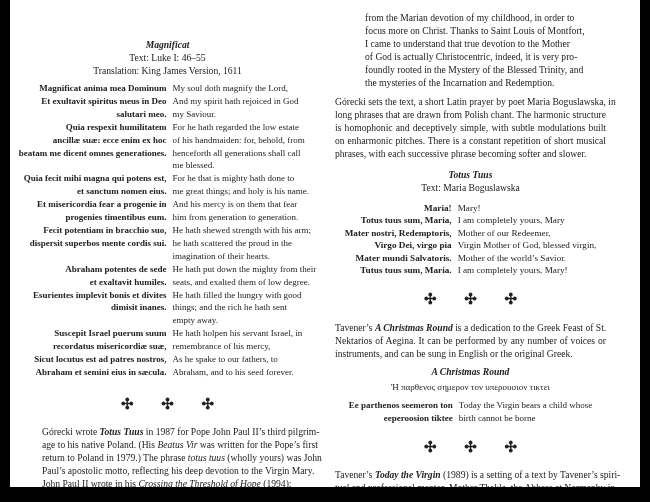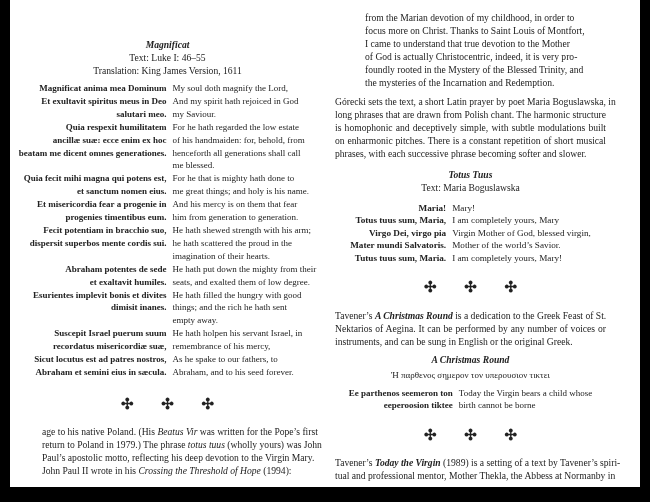--- a/index.html
+++ b/index.html
@@ -145,20 +145,21 @@
         </div>
       </div>
 
     <div class="ornaments" style="margin-top:16px;">
       <span>✣</span>
       <span>✣</span>
       <span>✣</span>
     </div>
 
     <div class="fs para" style="margin-top:12px;">
+      <span class="line"><span>Górecki wrote </span><b class="bi">Totus Tuus</b><span> in 1987 for Pope John Paul II’s third pilgrim-</span></span>
       <span class="line"><span>age to his native Poland. (His </span><em>Beatus Vir</em><span> was written for the Pope’s first</span></span>
       <span class="line"><span>return to Poland in 1979.) The phrase </span><em>totus tuus</em><span> (wholly yours) was John</span></span>
       <span class="line">Paul’s apostolic motto, reflecting his deep devotion to the Virgin Mary.</span>
       <span class="line last"><span>John Paul II wrote in his </span><em>Crossing the Threshold of Hope</em><span> (1994):</span></span>
     </div>
 
   </div>
 
   <div class="col col-right">
     <div class="fs rquote" style="margin-top:11px;">
@@ -186,20 +187,24 @@
     <div class="fs parallel" style="margin-top:8px; font-size:9.2px; line-height:12.4px;" id="tt-table">
         <div class="prow">
           <div class="lat">Maria!</div>
           <div class="eng">Mary!</div>
         </div>
         <div class="prow">
           <div class="lat">Totus tuus sum, Maria,</div>
           <div class="eng">I am completely yours, Mary</div>
         </div>
         <div class="prow">
+          <div class="lat">Mater nostri, Redemptoris,</div>
+          <div class="eng">Mother of our Redeemer,</div>
+        </div>
+        <div class="prow">
           <div class="lat">Virgo Dei, virgo pia</div>
           <div class="eng">Virgin Mother of God, blessed virgin,</div>
         </div>
         <div class="prow">
           <div class="lat">Mater mundi Salvatoris.</div>
           <div class="eng">Mother of the world’s Savior.</div>
         </div>
         <div class="prow">
           <div class="lat">Tutus tuus sum, Maria.</div>
           <div class="eng">I am completely yours, Mary!</div>

